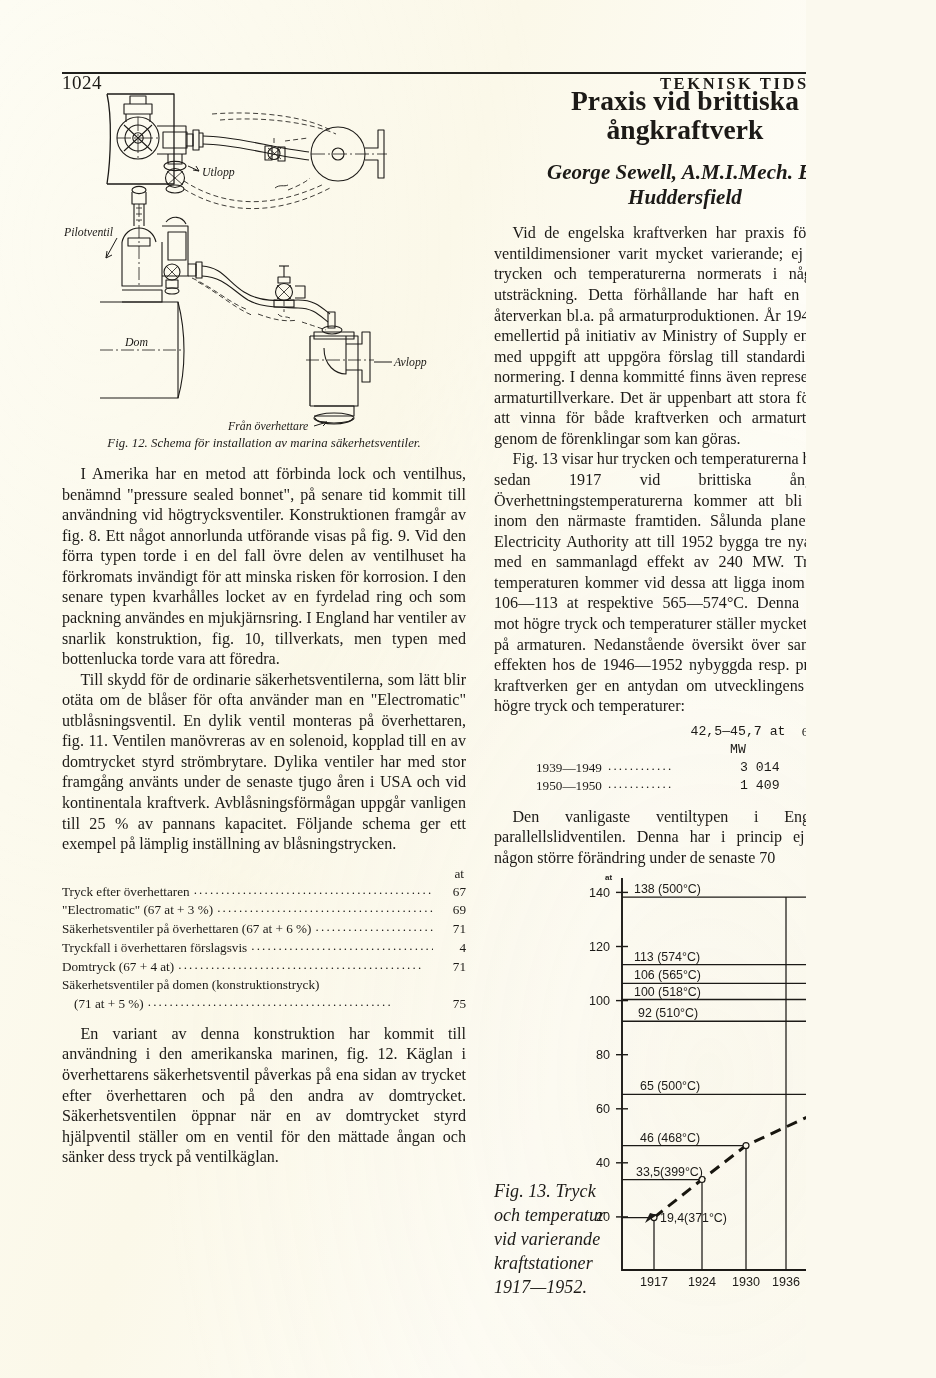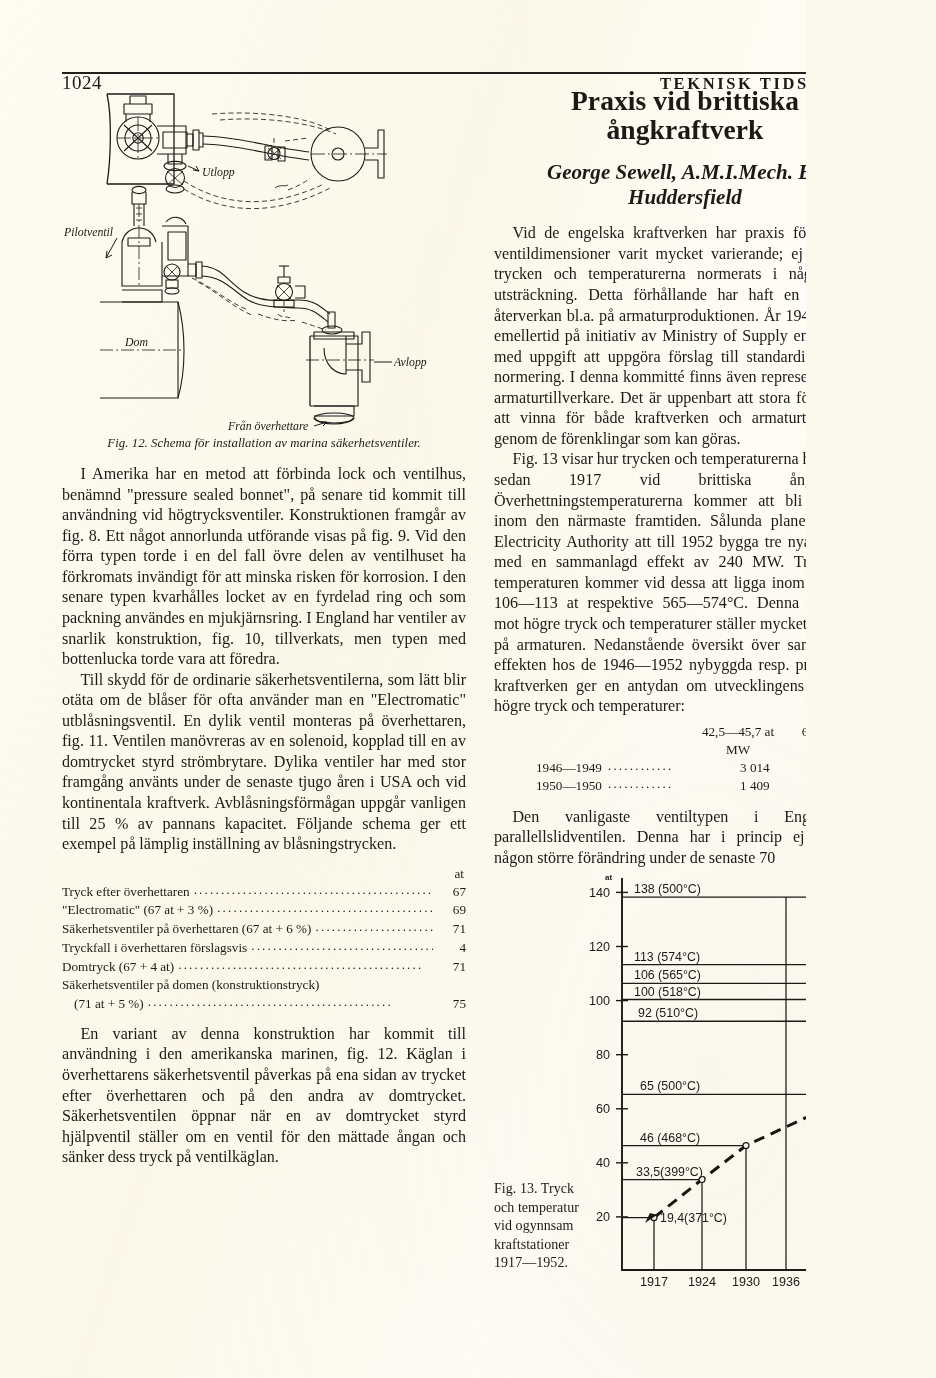--- a/index.html
+++ b/index.html
@@ -143,21 +143,21 @@
   .srow.nodots .dots { visibility: hidden; }
 
   
   .mwtable {
     font-size: 13.2px;
     margin: 6px 0 11px 0;
     line-height: 1.38;
   }
   .mwtable .hdr1, .mwtable .hdr2 { display: flex; }
   .mwtable .c0 { flex: 0 0 196px; }
-  .mwtable .c1 { flex: 0 0 96px; text-align: center; }
+  .mwtable .c1 { flex: 0 0 96px; text-align: center; font-family: Liberation Mono, monospace; }
   .mwtable .c2 { flex: 0 0 84px; text-align: center; }
   .mwtable .yrow { display: flex; }
   .mwtable .yrow .c0 {
     flex: 0 0 196px;
     display: flex; align-items: baseline;
     padding-left: 42px;
   }
   .mwtable .yrow .c0 .yr { flex: 0 0 auto; }
   .mwtable .yrow .c0 .dd {
     flex: 1 1 auto;
@@ -175,21 +175,22 @@
     position: absolute;
     left: 494px;
     top: 872px;
     width: 382px;
     height: 420px;
   }
   .fig13-cap {
     position: absolute;
     left: 0; top: 308px;
     width: 118px;
-    font-size: 14px;
+    font-size: 18px;
+    font-style: italic;
     line-height: 1.33;
     letter-spacing: .05px;
   }
   .chart-svg { position: absolute; left: 0; top: 0; }
 </style>
 </head>
 <body>
 
 <div class="page">
 
@@ -406,21 +407,21 @@
         <span class="c1">42,5—45,7 at</span>
         <span class="c2">63—67 at</span>
       </div>
       <div class="hdr2">
         <span class="c0"></span>
         <span class="c1">MW</span>
         <span class="c2">MW</span>
       </div>
       <div class="yrow">
         <span class="c0">
-          <span class="yr">1946—1949</span>
+          <span class="yr">1939—1949</span>
           <span class="dd">............</span>
         </span>
         <span class="c1">3 014</span>
         <span class="c2">1 608</span>
       </div>
       <div class="yrow">
         <span class="c0">
           <span class="yr">1950—1950</span>
           <span class="dd">............</span>
         </span>
@@ -430,21 +431,21 @@
     </div>
 
     <p class="body">Den vanligaste ventiltypen i England är parallellslidventilen. Denna har i princip ej undergått någon större förändring under de senaste 70</p>
   </div>
 
   <div class="fig13-block">
 
     <div class="fig13-cap">
       <div>Fig. 13. Tryck</div>
       <div>och temperatur</div>
-      <div>vid ogynnsam</div>
+      <div>vid varierande</div>
       <div>kraftstationer</div>
       <div>1917—1952.</div>
     </div>
 
     <svg class="chart-svg" width="382" height="420" viewBox="0 0 382 420">
 
       <g stroke="#1c1a17" fill="none">
 
         <path d="M128 6 L128 398 L382 398" stroke-width="1.9"></path>
 

